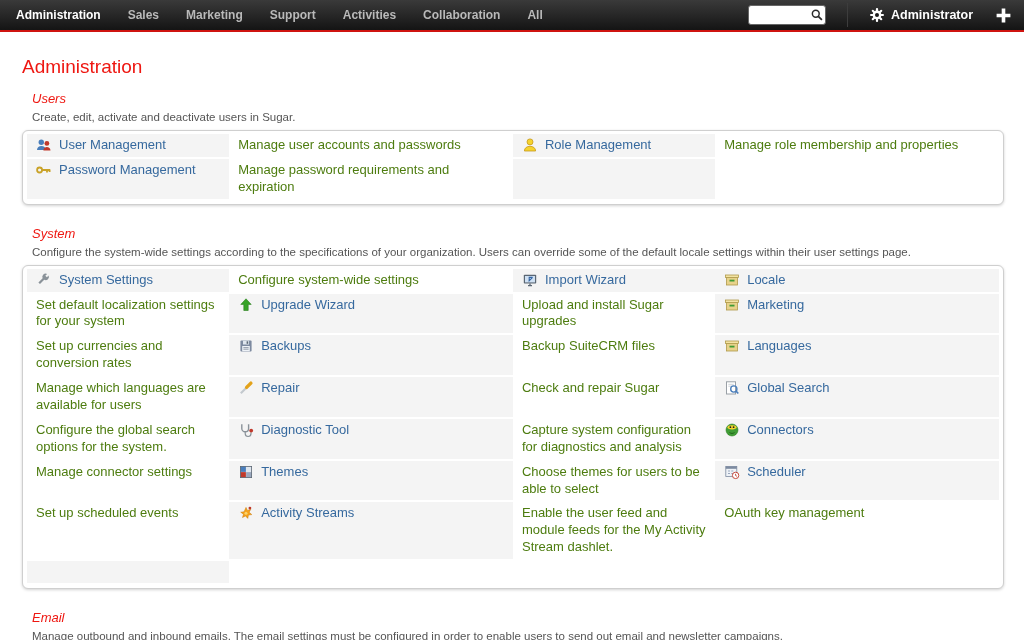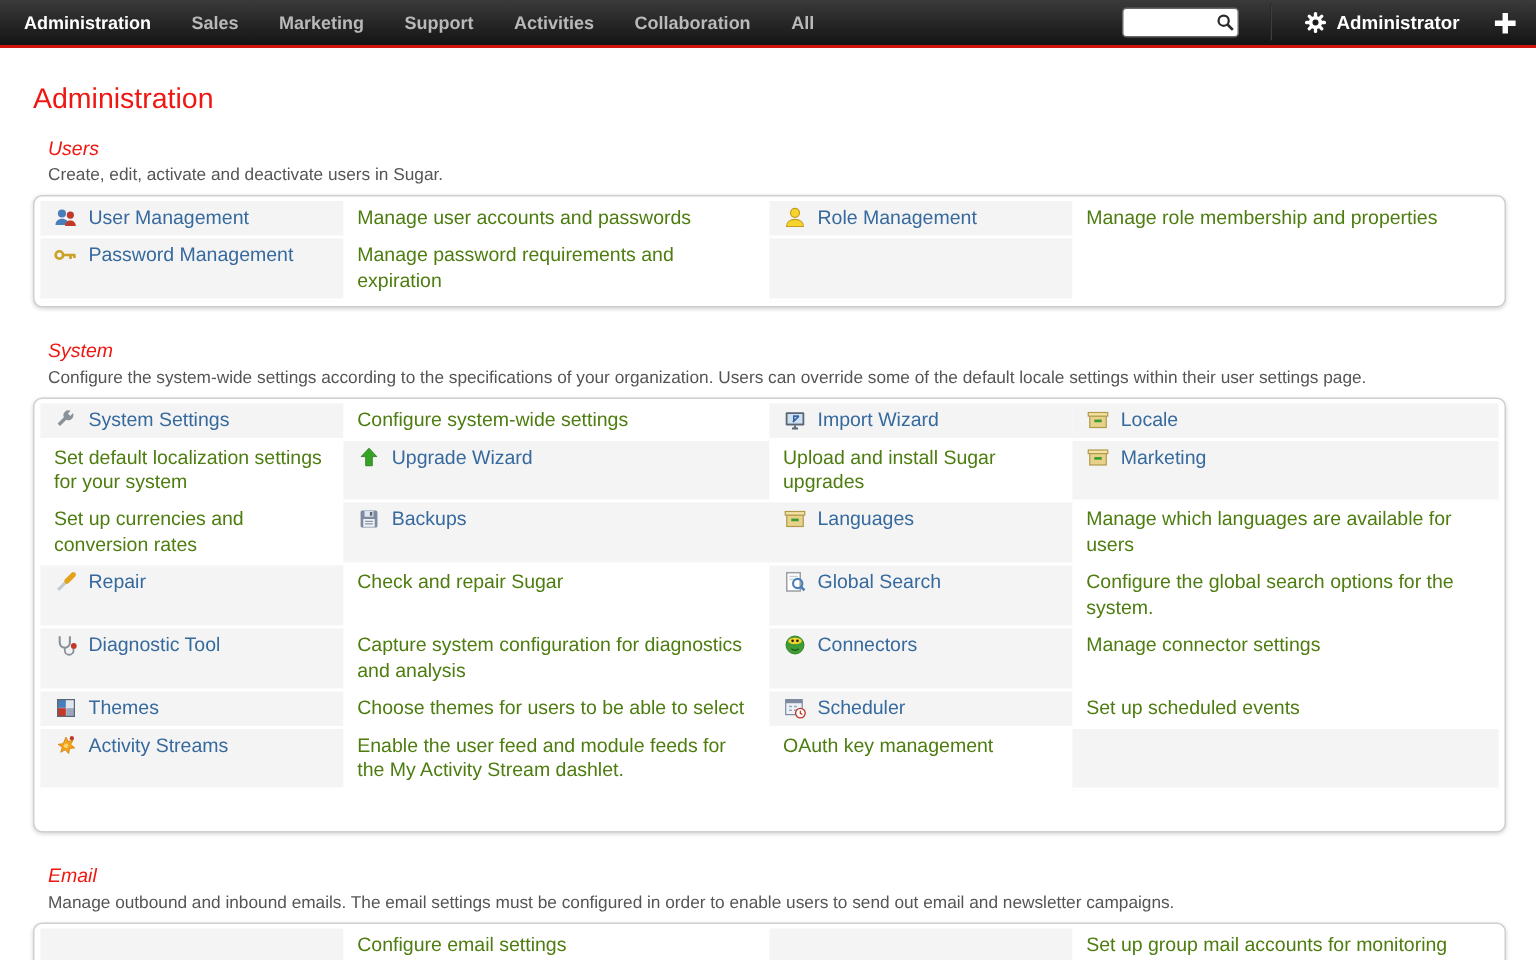--- a/index.html
+++ b/index.html
@@ -208,20 +208,21 @@
               <svg viewBox="0 0 16 16">
                 <rect x="2.4" y="2.4" width="11.2" height="11.2" rx="1" fill="#7d8aa0"></rect>
                 <rect x="5" y="2.7" width="6" height="3.8" fill="#dfe6ee"></rect>
                 <rect x="8.6" y="3.3" width="1.6" height="2.5" fill="#5a6673"></rect>
                 <rect x="4.2" y="8" width="7.6" height="5.2" fill="#eef2f7"></rect>
                 <path d="M5.4 9.6h5.2M5.4 11.2h5.2" stroke="#8a94a3" stroke-width="0.9"></path>
               </svg>
             </span>
             <a class="item-link">Backups</a>
           </div>
+          <div class="cell desc-cell">Backup SuiteCRM files</div>
           <div class="cell name-cell">
             <span class="icon">
               <svg viewBox="0 0 16 16">
                 <rect x="2.5" y="5.2" width="11" height="7.8" fill="#e8d28a" stroke="#b09a4a" stroke-width="0.8"></rect>
                 <rect x="1.5" y="3" width="13" height="2.4" fill="#f3e3a4" stroke="#b09a4a" stroke-width="0.8"></rect>
                 <path d="M5.5 8.6h5" stroke="#3f9c35" stroke-width="1.8"></path>
               </svg>
             </span>
             <a class="item-link">Languages</a>
           </div>

